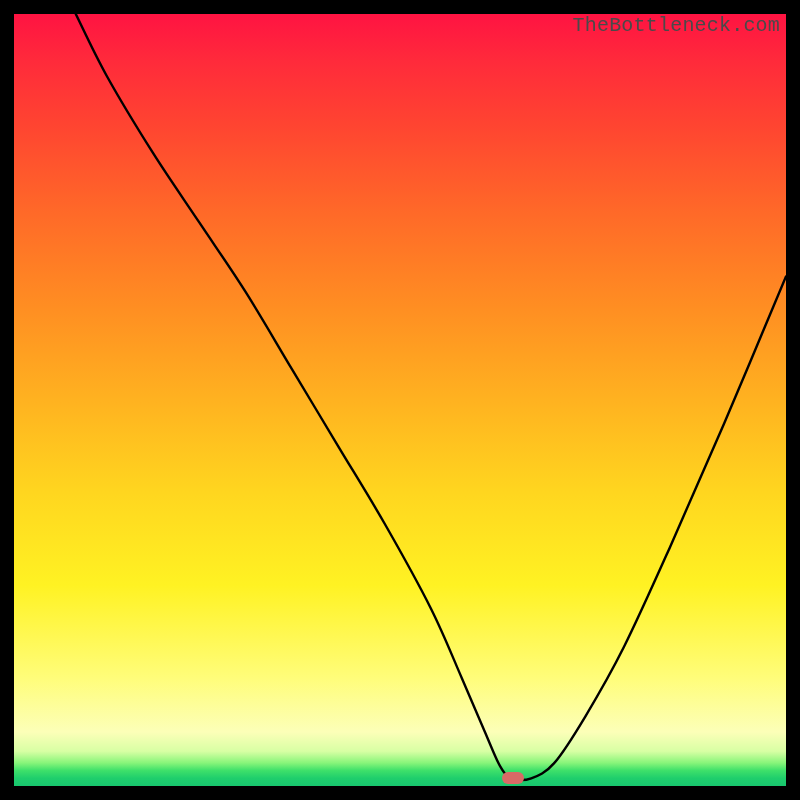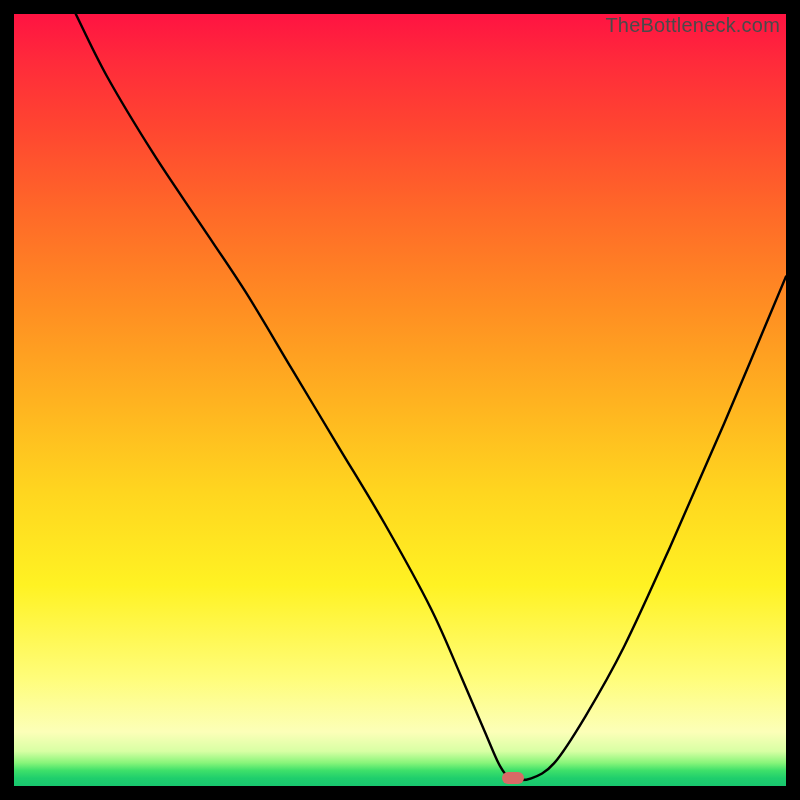--- a/index.html
+++ b/index.html
@@ -7,20 +7,21 @@
     width: 800px;
     height: 800px;
     overflow: hidden;
     background: #000;
     font-family: Arial, Helvetica, sans-serif;
     position: relative;
   }
   .frame {
     position: absolute;
     inset: 0;
+    font-family: Liberation Mono, monospace;
   }
   .plot {
     position: absolute;
     left: 14px;
     top: 14px;
     width: 772px;
     height: 772px;
     
     background: linear-gradient(
       to bottom,

